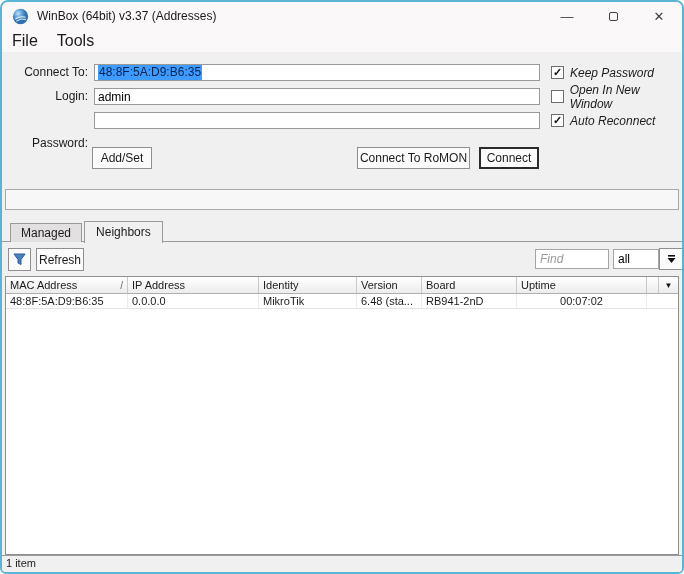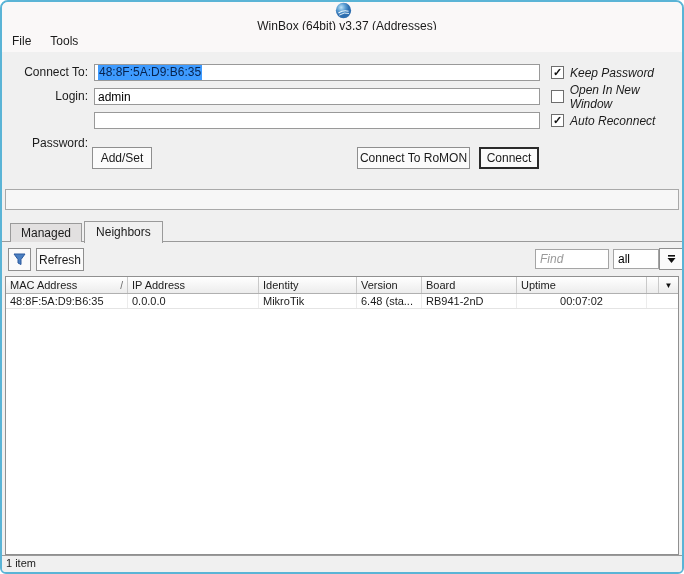--- a/index.html
+++ b/index.html
@@ -5,31 +5,31 @@
   * { margin:0; padding:0; box-sizing:border-box; }
   body { background:#ffffff; font-family:"Liberation Sans", sans-serif; }
   .window{
     position:relative; width:684px; height:574px;
     border:2px solid #5ab4d6; border-radius:8px 8px 6px 6px;
     background:#f0f0f0; overflow:hidden;
     font-family:"Liberation Sans", sans-serif; font-size:12px; color:#1b1b1b;
   }
   
   .titlebar{ position:absolute; top:0; left:0; right:0; height:28px;
-    background:#faf8f8; display:flex; align-items:center; padding-left:10px;flex-direction:column; }
+    background:#faf8f8; display:flex; align-items:center; padding-left:10px; }
   .titlebar .logo{ width:17px; height:17px; margin-right:8px; flex:0 0 auto; }
   .titlebar .title{ font-size:12px; color:#1a1a1a; }
   .win-controls{ margin-left:auto; display:flex; height:28px; }
   .win-btn{ width:46px; height:28px; display:flex; align-items:center; justify-content:center;
     color:#404040; font-size:13px; cursor:default; }
   .win-btn.max span{ display:block; width:9px; height:9px; border:1px solid #404040; border-radius:2px; }
   
   .menubar{ position:absolute; top:28px; left:0; right:0; height:22px;
     background:#faf8f8; display:flex; align-items:center; padding-left:8px; }
-  .menu-item{ padding:2px 9px 2px 2px; margin-right:8px; font-size:12px; }
+  .menu-item{ padding:2px 9px 2px 2px; margin-right:8px; font-size:16px; }
   
   .flabel{ position:absolute; width:86px; text-align:right; font-size:12px; line-height:17px; }
   .finput{ position:absolute; left:92px; width:446px; height:17px; border:1px solid #999;
     background:#fff; font-family:"Liberation Sans", sans-serif; font-size:12px; padding:0 3px; line-height:15px; }
   .fake-input{ display:flex; align-items:center; }
   .sel-text{ background:#3e9bff; color:#06224d; padding:0 1px; }
   .cbrow{ position:absolute; left:549px; display:flex; align-items:center; height:17px; }
   .cbbox{ width:13px; height:13px; border:1px solid #6e6e6e; background:#fff; margin-right:6px;
     display:flex; align-items:center; justify-content:center; font-size:11px; font-weight:bold; color:#111; line-height:11px; }
   .cblabel{ font-size:12px;font-style:italic; }

